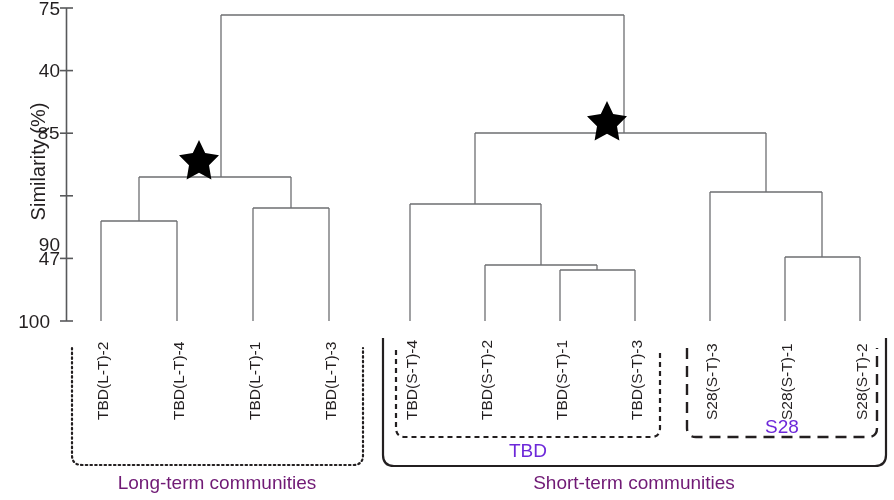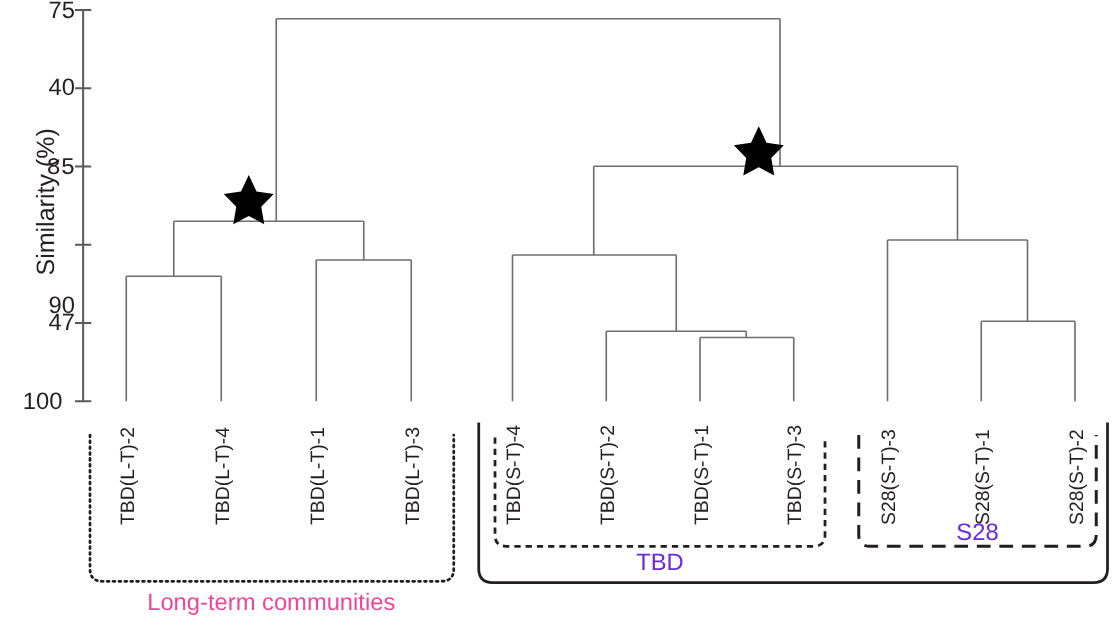--- a/index.html
+++ b/index.html
@@ -27,21 +27,21 @@
     color:#231f20;
     white-space:nowrap;
     transform-origin:left top;
     transform:rotate(-90deg);
   }
   .group-label{
     position:absolute; font-size:19px; color:#6d28d9;
     text-align:center; white-space:nowrap;
   }
   .bottom-label{
-    position:absolute; font-size:19px; color:#ec4899;
+    position:absolute; font-size:19px; color:#701a75;
     text-align:center; white-space:nowrap;
   }
   svg{position:absolute;left:0;top:0;}
   .dendro-line{stroke:#6d6e71;stroke-width:1.3;fill:none;}
   .axis-line{stroke:#58595b;stroke-width:1.6;fill:none;}
   .brkt-solid{stroke:#231f20;stroke-width:2.2;fill:none;}
   .brkt-dot{stroke:#231f20;stroke-width:2.2;fill:none;stroke-dasharray:1.5 3.2;stroke-linecap:round;}
   .brkt-dash{stroke:#231f20;stroke-width:2.2;fill:none;stroke-dasharray:5 4;}
   .brkt-dash-long{stroke:#231f20;stroke-width:2.4;fill:none;stroke-dasharray:11 7;}
   .star{fill:#000000;}
@@ -150,14 +150,15 @@
   <div class="leaf-label" style="left:628px; top:420px;">TBD(S-T)-3</div>
 
   <div class="leaf-label" style="left:703px; top:420px;">S28(S-T)-3</div>
   <div class="leaf-label" style="left:778px; top:420px;">S28(S-T)-1</div>
   <div class="leaf-label" style="left:853px; top:420px;">S28(S-T)-2</div>
 
   <div class="group-label" style="left:478px; top:440px; width:100px;">TBD</div>
   <div class="group-label" style="left:732px; top:416px; width:100px;">S28</div>
 
   <div class="bottom-label" style="left:67px; top:472px; width:300px;">Long-term communities</div>
+  <div class="bottom-label" style="left:484px; top:472px; width:300px;">Short-term communities</div>
 
 </div>
 
 </body></html>

